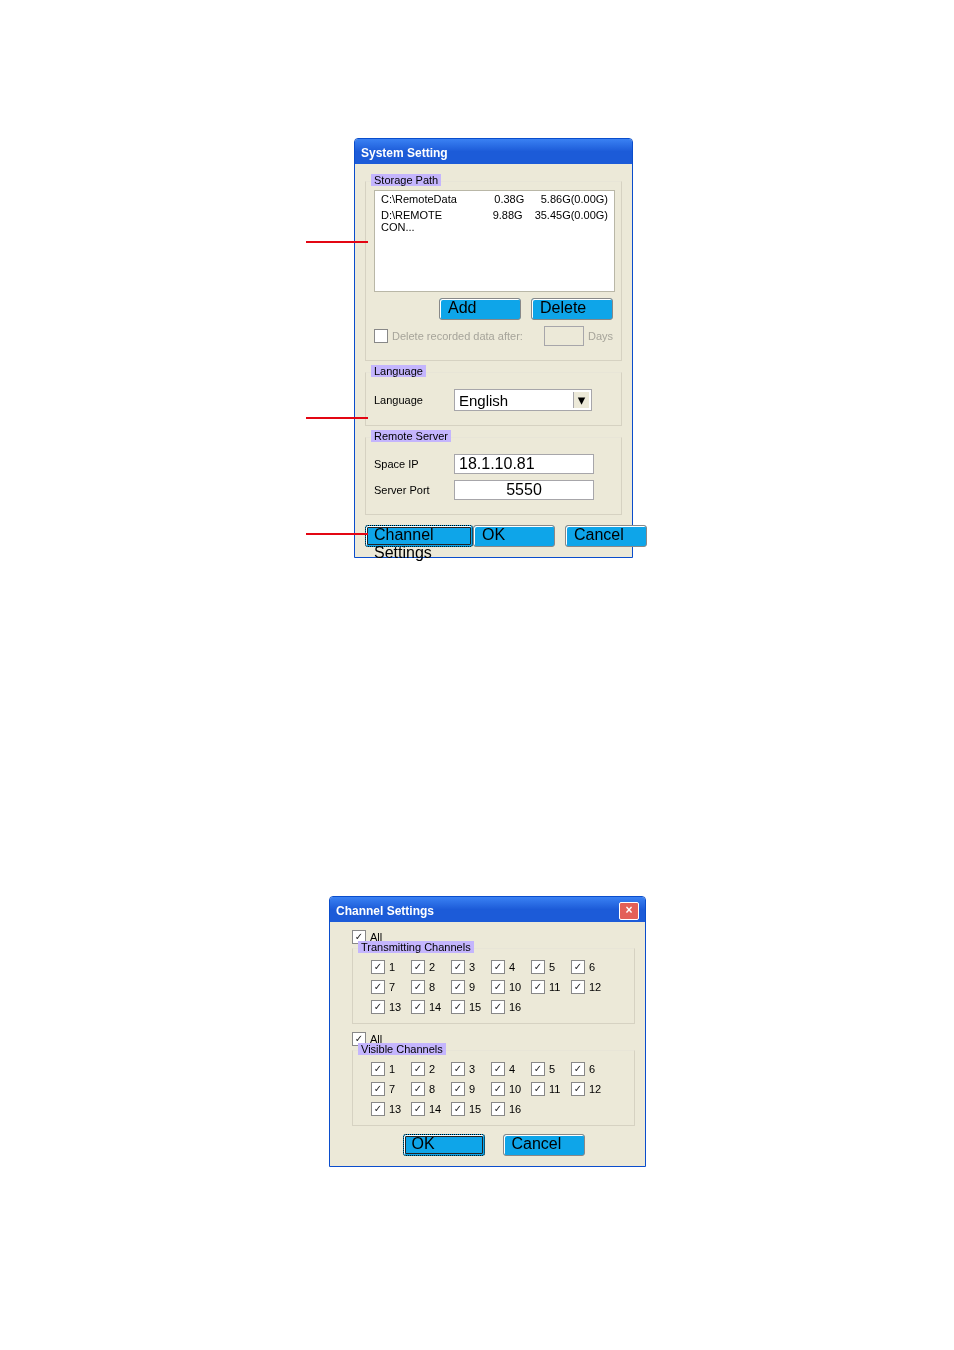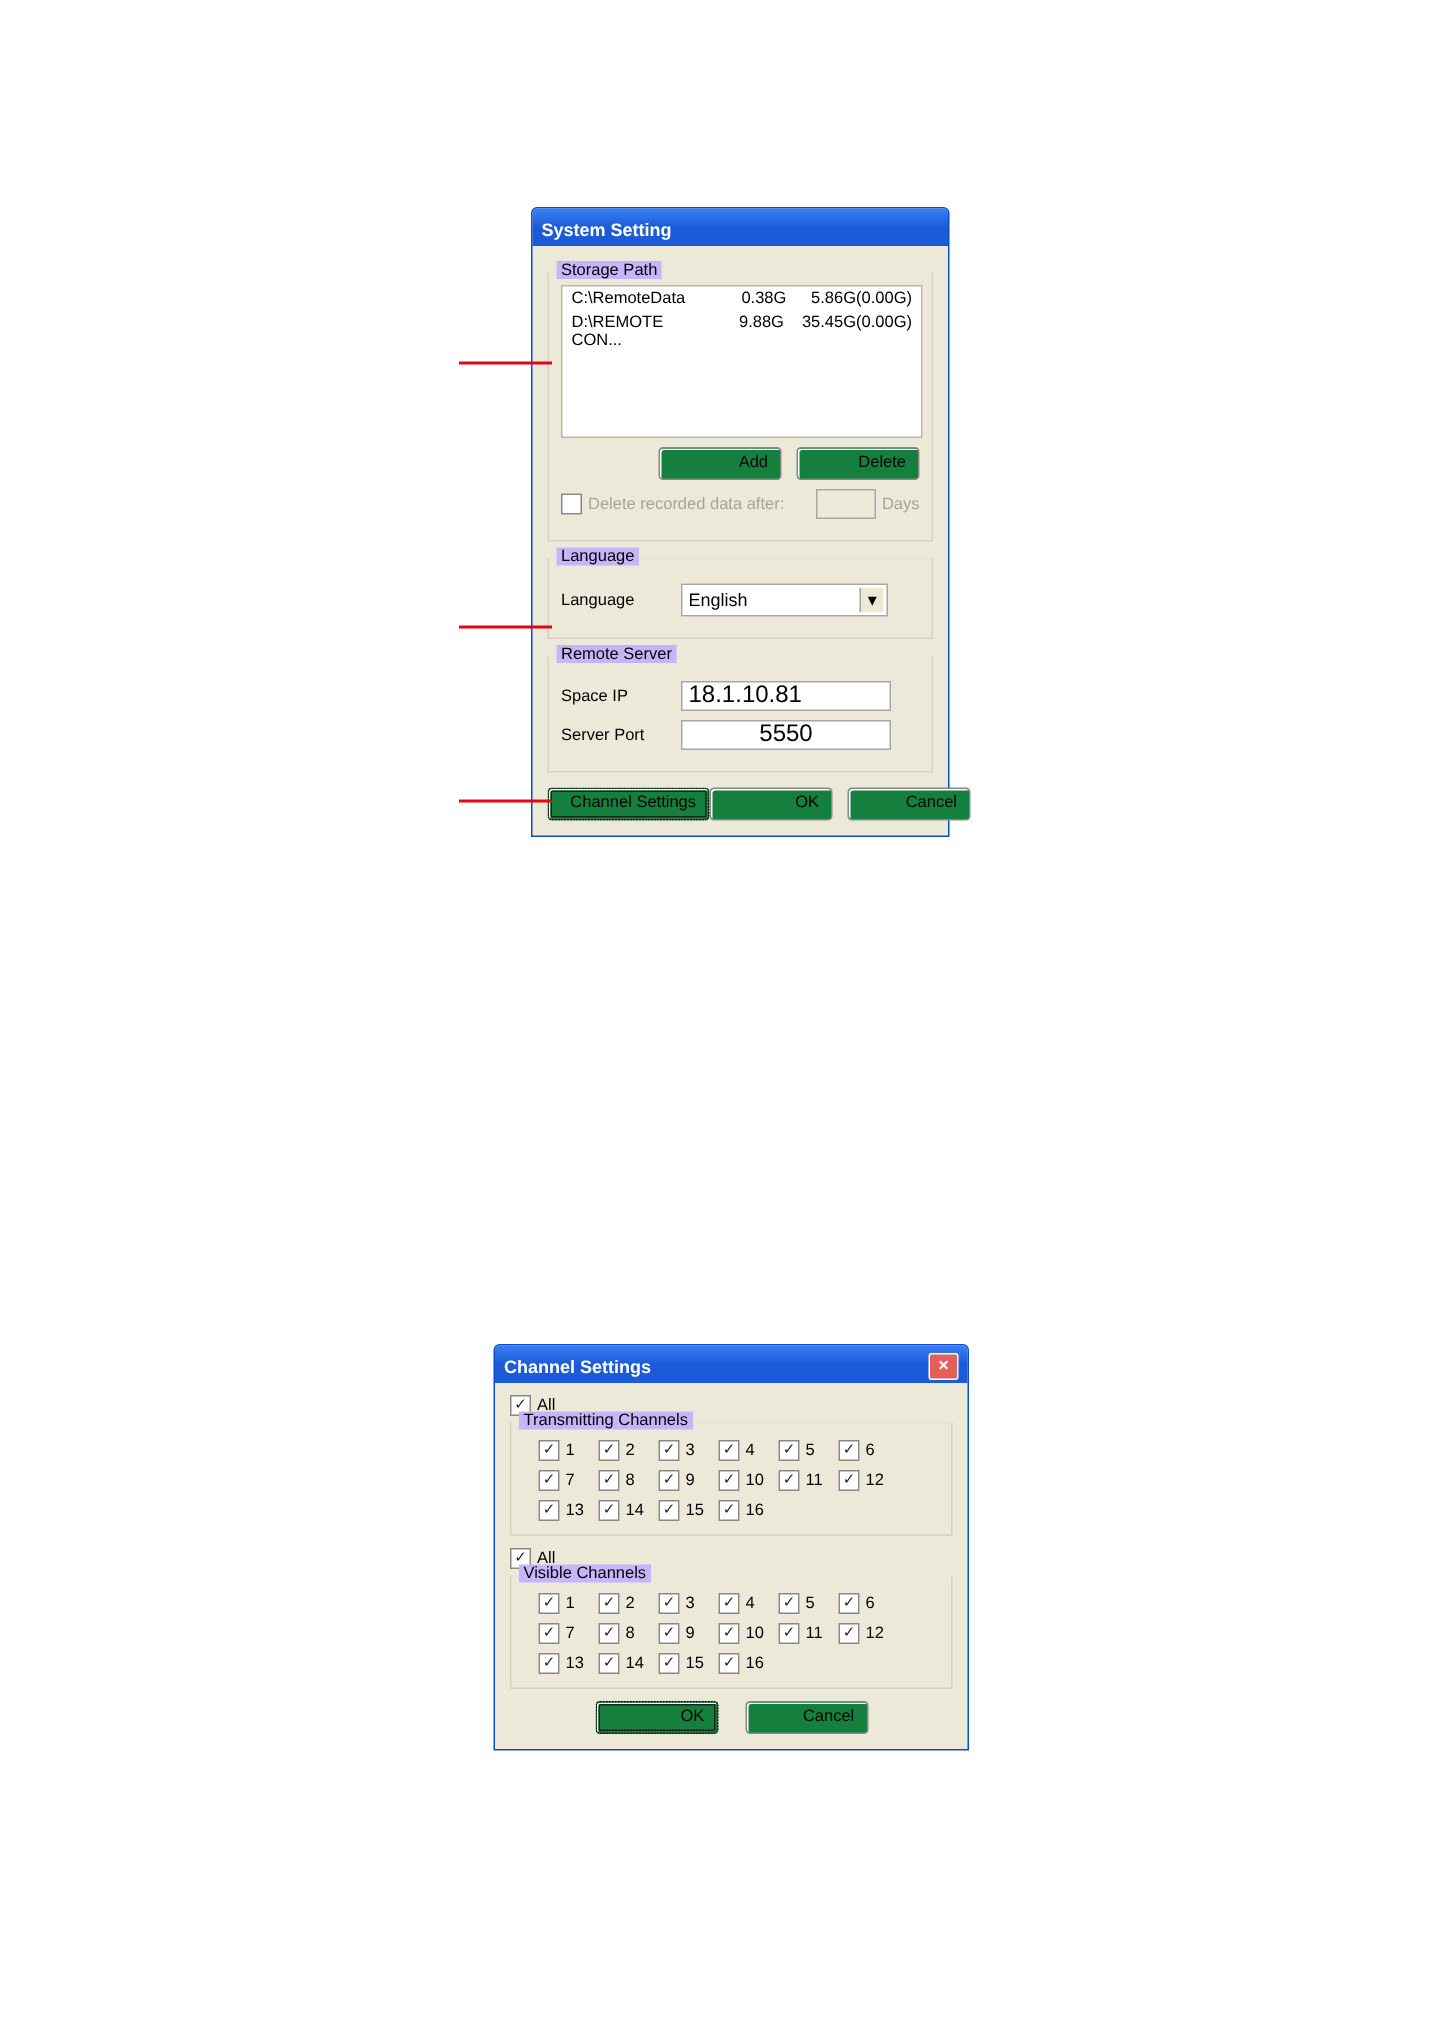--- a/index.html
+++ b/index.html
@@ -16,29 +16,29 @@
   
   .listview{border:1px solid #B9B7A7;background:#fff;width:100%;height:100px;}
   .lv-headrow{display:flex;background:#ECE9D8;border-bottom:1px solid #BFBFBF;}
   .lv-head{padding:3px 6px;border-right:1px solid #D6D2C2;box-shadow:inset -1px -1px 0 #fff, inset 1px 1px 0 #fff;}
   .lv-row{display:flex;}
   .lv-cell{padding:2px 6px;}
   .col-folder{width:110px;text-align:left;}
   .col-free{width:85px;text-align:right;}
   .col-used{width:110px;text-align:right;}
   
-  .btn{display:inline-block;min-width:64px;height:20px;line-height:18px;background:#15803d;border:1px solid #888;border-radius:3px;box-shadow:inset 1px 1px 0 #fff;text-align:right;padding:0 8px;font-size:11px;}
+  .btn{display:inline-block;min-width:64px;height:20px;line-height:18px;background:#0ea5e9;border:1px solid #888;border-radius:3px;box-shadow:inset 1px 1px 0 #fff;text-align:left;padding:0 8px;font-size:16px;}
   .btn-focus{border:1px dotted #000;outline:1px solid #222;outline-offset:-3px;}
   .rowbtns{display:flex;justify-content:flex-end;gap:10px;margin-top:6px;}
   
   .chk{width:12px;height:12px;border:1px solid #888;background:#fff;display:inline-flex;align-items:center;justify-content:center;font-size:10px;line-height:10px;vertical-align:middle;margin-right:4px;}
   .chk.checked::after{content:"✓";color:#222;font-size:10px;}
   .disabled{color:#A6A49A;}
   .tin{height:18px;border:1px solid #A7A6AA;background:#fff;padding:0 4px;font-size:16px;font-family:inherit;}
-  .sel{height:20px;border:1px solid #A7A6AA;background:#fff;display:inline-flex;align-items:center;justify-content:space-between;padding:0 2px 0 4px;font-size:12px;text-align:right;}
+  .sel{height:20px;border:1px solid #A7A6AA;background:#fff;display:inline-flex;align-items:center;justify-content:space-between;padding:0 2px 0 4px;font-size:15px;text-align:right;}
   .sel .arrow{width:15px;height:16px;background:#ECE9D8;border-left:1px solid #A7A6AA;display:flex;align-items:center;justify-content:center;}
   .row{display:flex;align-items:center;margin:6px 0;}
   .lbl{width:80px;}
   .bottomrow{display:flex;justify-content:space-between;align-items:center;margin-top:10px;}
   
   .redline{position:absolute;background:#E30613;height:2px;}
   
   .chkgrid{display:flex;flex-wrap:wrap;gap:0;}
   .chkcell{width:40px;display:flex;align-items:center;margin:3px 0;}
   .chbody .gbox{margin-top:4px;padding:8px 10px 6px 18px;}
@@ -123,21 +123,21 @@
   <div class="redline" style="left:306px;top:241px;width:62px;"></div>
   <div class="redline" style="left:306px;top:417px;width:62px;"></div>
   <div class="redline" style="left:306px;top:533px;width:62px;"></div>
 
   <div class="imgblock" style="left:329px;top:896px;width:317px;">
     <div class="xp-window chbody">
       <div class="xp-title">
         <span>Channel Settings</span>
         <span class="xp-close">×</span>
       </div>
-      <div class="xp-body" style="padding:6px 10px 10px 10px;">
+      <div class="xp-body" style="padding:6px 10px 10px 22px;">
         <div class="row" style="margin:2px 0 0 0;">
           <span class="chk checked"></span>
           <span>All</span>
         </div>
         <div class="gbox">
           <span class="glegend">Transmitting Channels</span>
           <div class="chkgrid" id="trans-grid">
               <span class="chkcell">
                 <span class="chk checked"></span>
                 <span>1</span>

